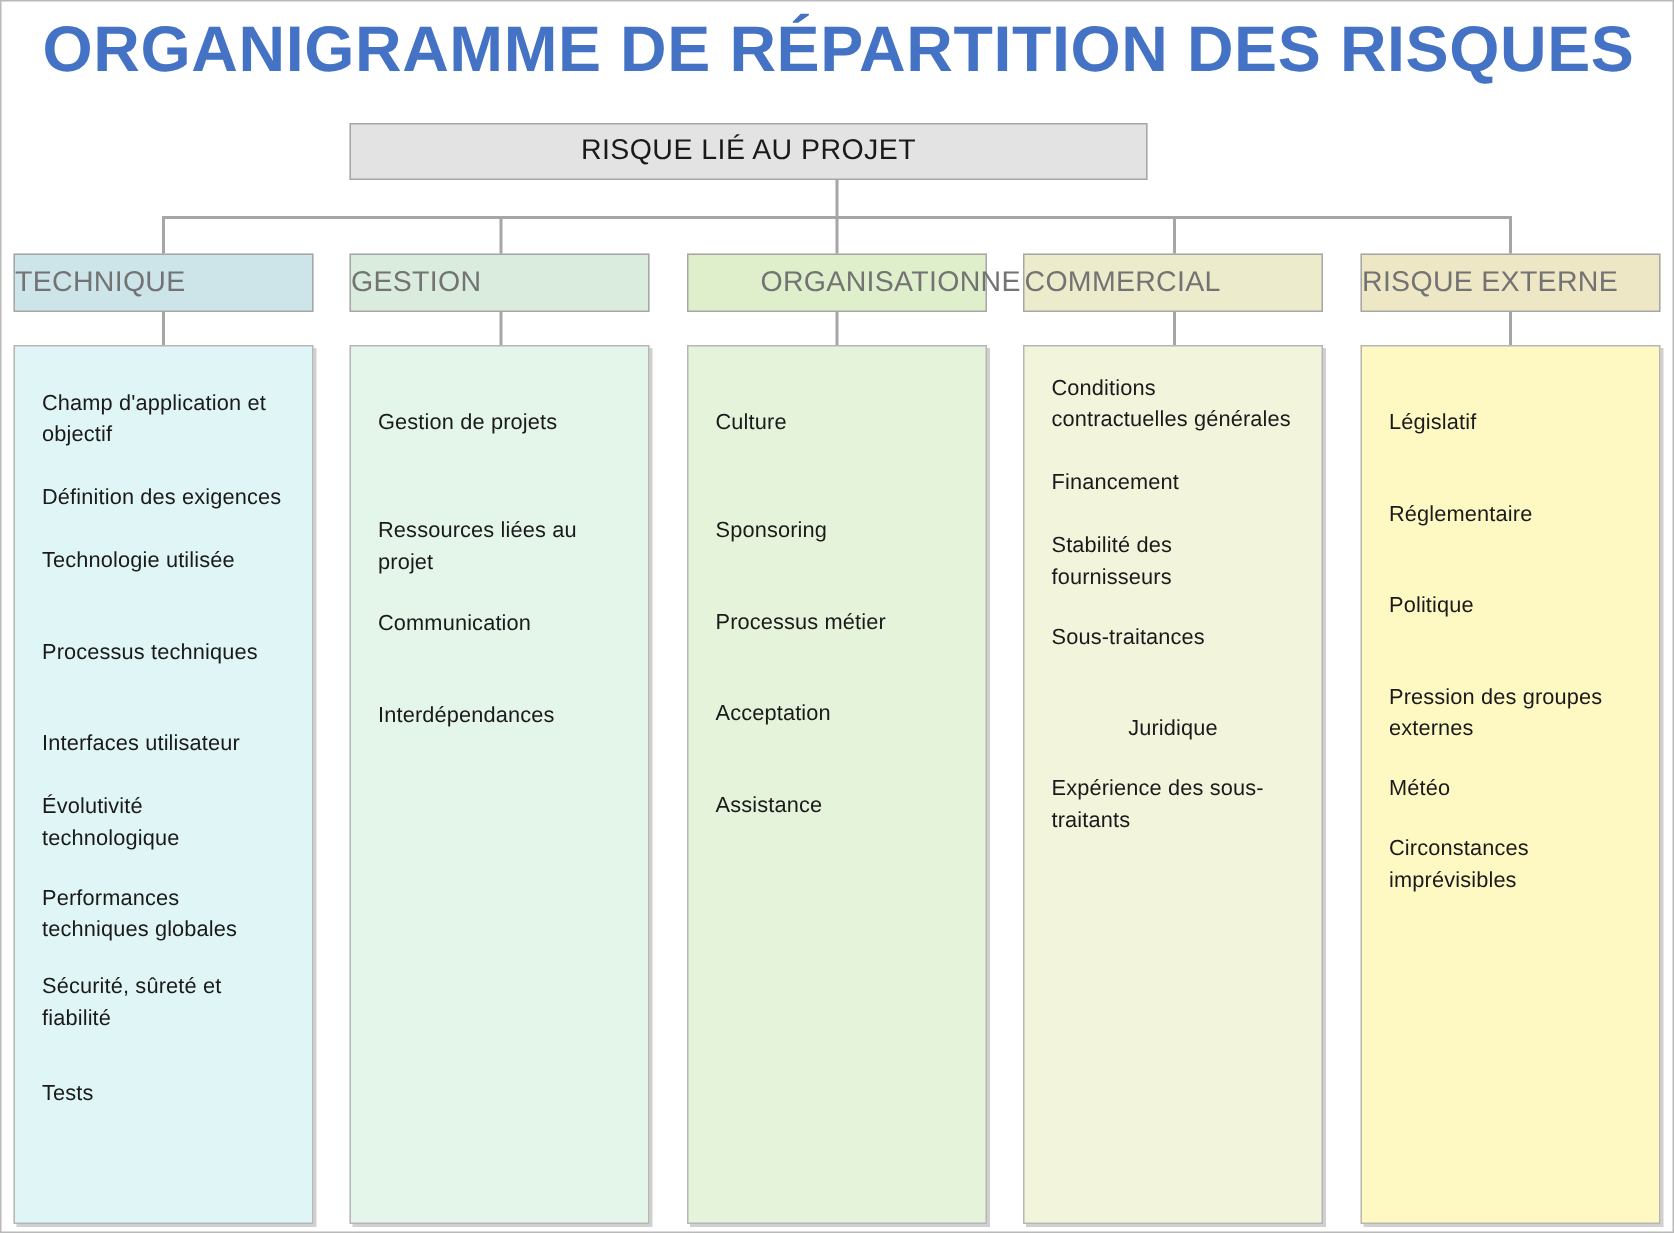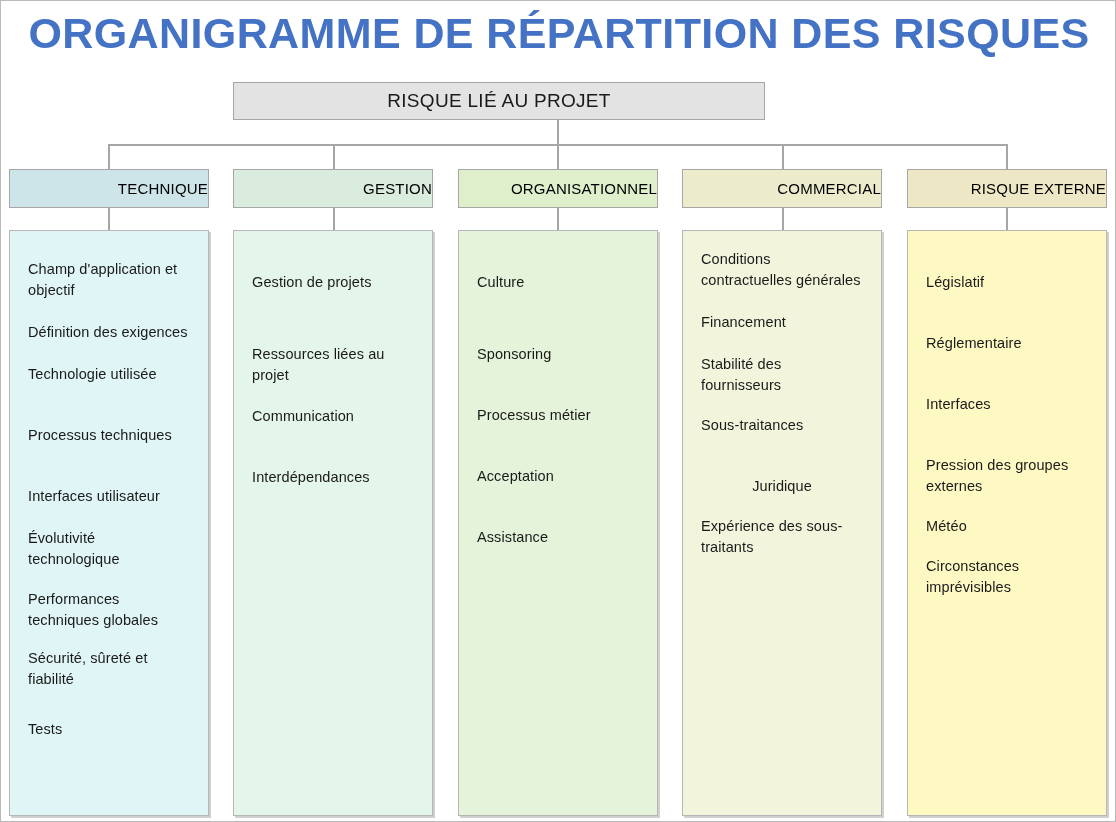--- a/index.html
+++ b/index.html
@@ -63,23 +63,23 @@
 
   
   .col-header {
     position: absolute;
     top: 168px;
     height: 39px;
     border: 1px solid #a6a6a6;
     box-sizing: border-box;
     display: flex;
     align-items: center;
-    justify-content: flex-end;
-    font-size: 15px;
-    color: #000000;
+    justify-content: flex-start;
+    font-size: 19px;
+    color: #737373;
     letter-spacing: 0.2px;
     white-space: nowrap;
   }
 
   
   .col-body {
     position: absolute;
     top: 229px;
     height: 586px;
     border: 1px solid #b6b6b6;
@@ -169,19 +169,19 @@
     <div class="item" style="margin-top:21px;">Financement</div>
     <div class="item" style="margin-top:21px;">Stabilité des fournisseurs</div>
     <div class="item" style="margin-top:19px;">Sous-traitances</div>
     <div class="item" style="margin-top:40px;text-align:center;">Juridique</div>
     <div class="item" style="margin-top:19px;">Expérience des sous-traitants</div>
   </div>
 
   <div class="col-body" style="left:906px; width:200px; background:#fef9c3;">
     <div class="item" style="margin-top:23px;">Législatif</div>
     <div class="item" style="margin-top:40px;">Réglementaire</div>
-    <div class="item" style="margin-top:40px;">Interfaces</div>
+    <div class="item" style="margin-top:40px;">Politique</div>
     <div class="item" style="margin-top:40px;">Pression des groupes externes</div>
     <div class="item" style="margin-top:19px;">Météo</div>
     <div class="item" style="margin-top:19px;">Circonstances imprévisibles</div>
   </div>
 
 </div>
 
 </body></html>

